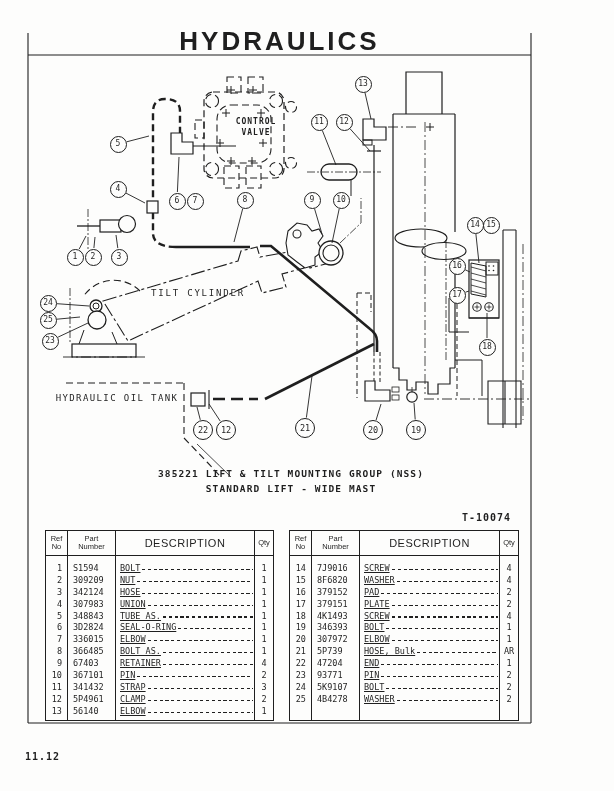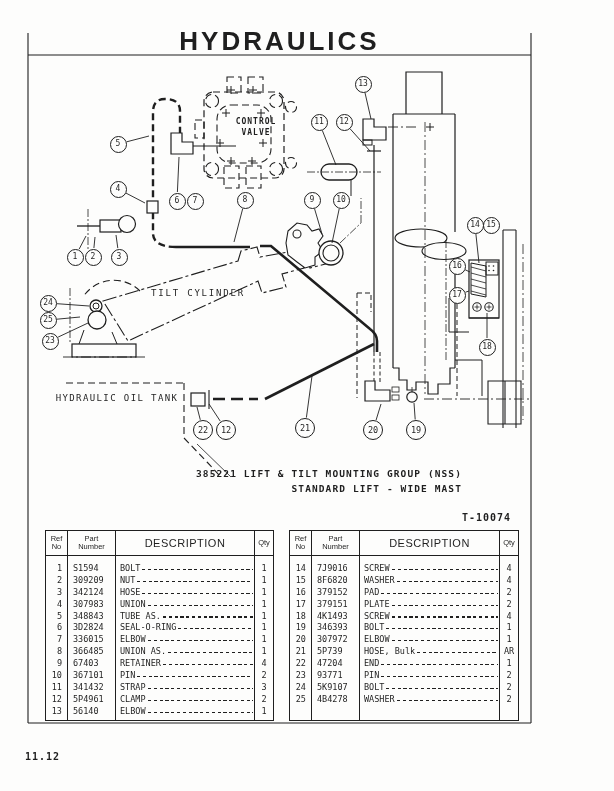--- a/index.html
+++ b/index.html
@@ -29,42 +29,42 @@
   #diagram-svg .ddL{stroke-dasharray:14 3 3 3}
   #diagram-svg .paper{fill:var(--paper)}
   #diagram-svg .fill{fill:var(--ink);stroke:none}
   #leader-lines line{stroke-width:.9}
   .dlabel{position:absolute;transform:translate(-50%,-50%);white-space:pre;text-align:center;
           line-height:11px;color:var(--ink);}
   .callout{position:absolute;width:17px;height:17px;border:1.2px solid var(--ink);
            border-radius:50%;background:var(--paper);display:flex;align-items:center;
            justify-content:center;font:8px/1 "DejaVu Sans Mono",monospace;box-sizing:border-box;}
   .callout.big{width:20px;height:20px;font-size:8.5px;}
-  .caption{position:absolute;top:467px;left:120px;width:342px;text-align:right;
+  .caption{position:absolute;top:467px;left:120px;width:342px;text-align:center;
            font-size:9.5px;letter-spacing:1.1px;line-height:14.5px;font-weight:bold;}
   .drawing-no{position:absolute;top:512px;left:462px;font-size:10px;letter-spacing:1px;font-weight:bold;}
   .page-no{position:absolute;top:751px;left:25px;font-size:10px;letter-spacing:1px;font-weight:bold;}
   .ptable{position:absolute;top:530px;height:191px;border:1.6px solid var(--ink);
           box-sizing:border-box;background:var(--paper);display:flex;flex-direction:column;}
   .t-left{left:45px;width:229px;}
   .t-right{left:289px;width:230px;}
   .phead{display:grid;grid-template-columns:22px 48px 1fr 18px;height:24px;
          border-bottom:1.6px solid var(--ink);}
   .phead>div{border-right:1.1px solid var(--ink);display:flex;align-items:center;
          justify-content:center;text-align:center;white-space:pre-line;
          font-family:"Liberation Sans",sans-serif;font-weight:normal;font-size:7.5px;line-height:8.5px;}
   .phead>div:last-child{border-right:none;}
   .phead .hc-desc{font-size:11px;letter-spacing:.5px;}
   .pbody{display:grid;grid-template-columns:22px 48px 1fr 18px;flex:1;}
   .pbody>.col{border-right:1.1px solid var(--ink);padding-top:7px;overflow:hidden;}
   .pbody>.col:last-child{border-right:none;}
   .cell{height:11.9px;font-size:8.5px;line-height:11.9px;white-space:nowrap;}
   .col-ref .cell{text-align:right;padding-right:5px;}
   .col-part .cell{padding-left:5px;}
-  .col-desc .cell{display:flex;padding-left:4px;}
+  .col-desc .cell{display:flex;padding-left:4px;text-decoration:underline;}
   .col-qty .cell{text-align:center;}
   .ldr{flex:1;height:1.1px;align-self:center;margin:1px 1px 0 2px;
        background:repeating-linear-gradient(90deg,var(--ink) 0 3.2px,transparent 3.2px 5.8px);}
 </style>
 </head>
 <body>
 
 <div class="page">
 
   <div class="title">HYDRAULICS</div>
@@ -338,21 +338,21 @@
           </div>
           <div class="cell">
             <span>SEAL-O-RING</span>
             <span class="ldr"></span>
           </div>
           <div class="cell">
             <span>ELBOW</span>
             <span class="ldr"></span>
           </div>
           <div class="cell">
-            <span>UNION AS.</span>
+            <span>BOLT AS.</span>
             <span class="ldr"></span>
           </div>
           <div class="cell">
             <span>RETAINER</span>
             <span class="ldr"></span>
           </div>
           <div class="cell">
             <span>PIN</span>
             <span class="ldr"></span>
           </div>

